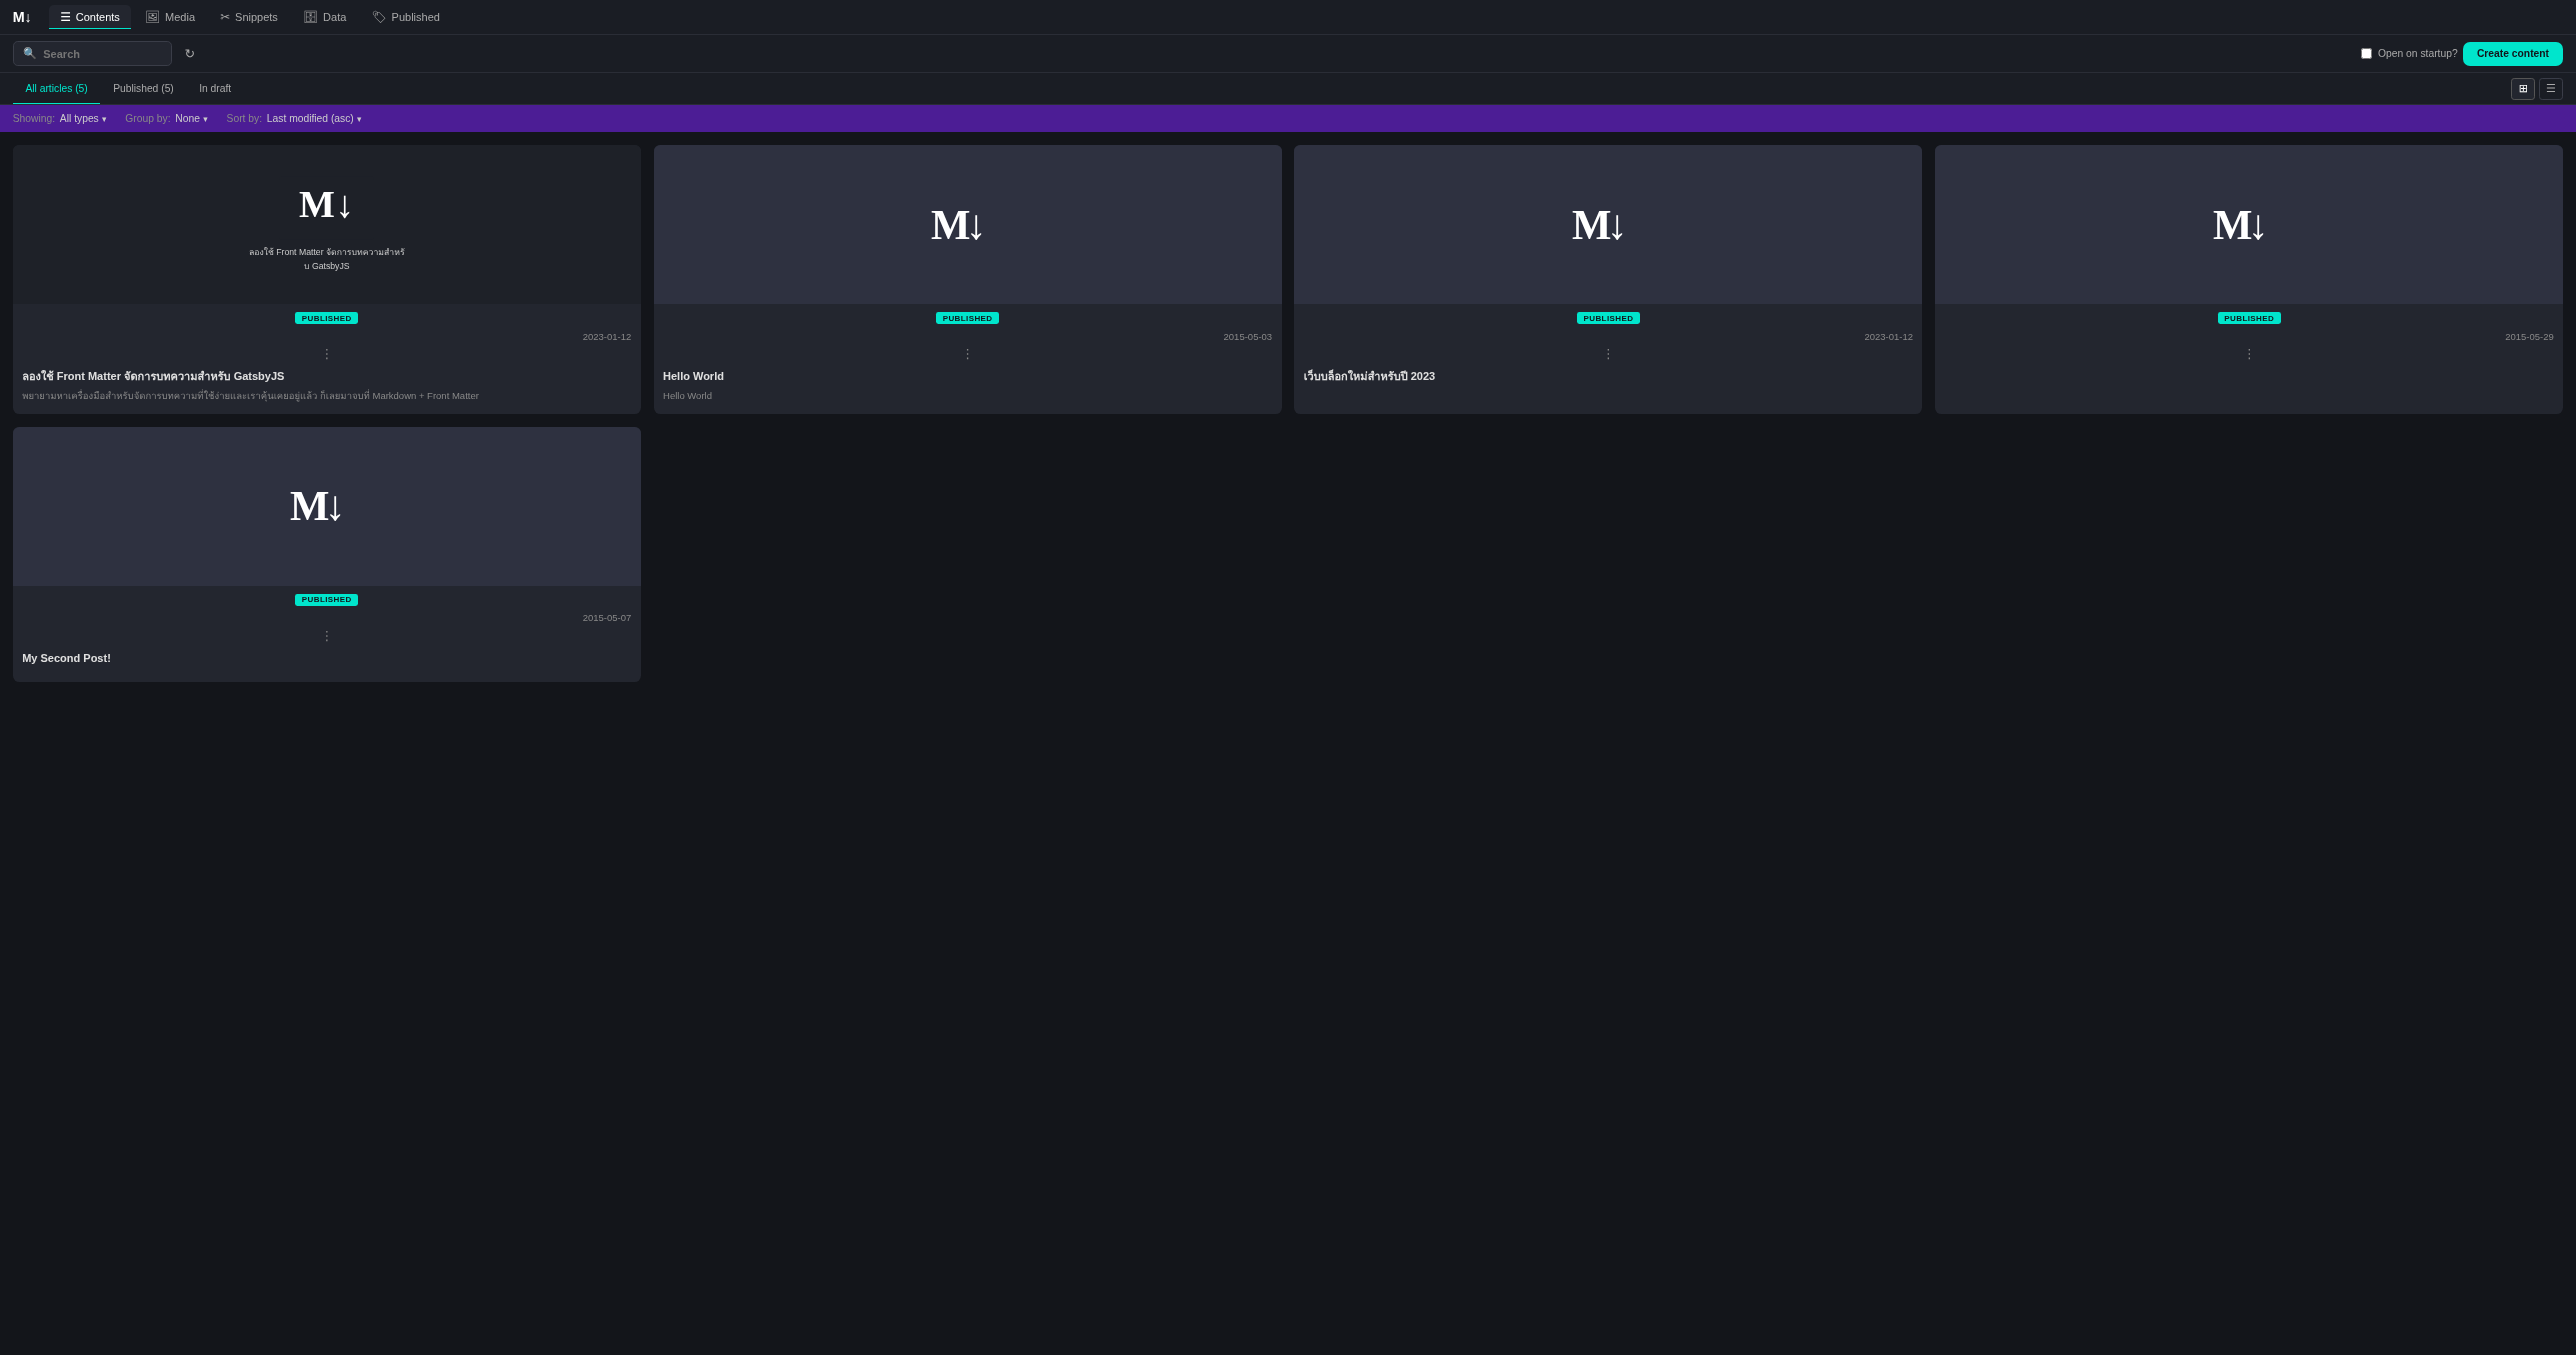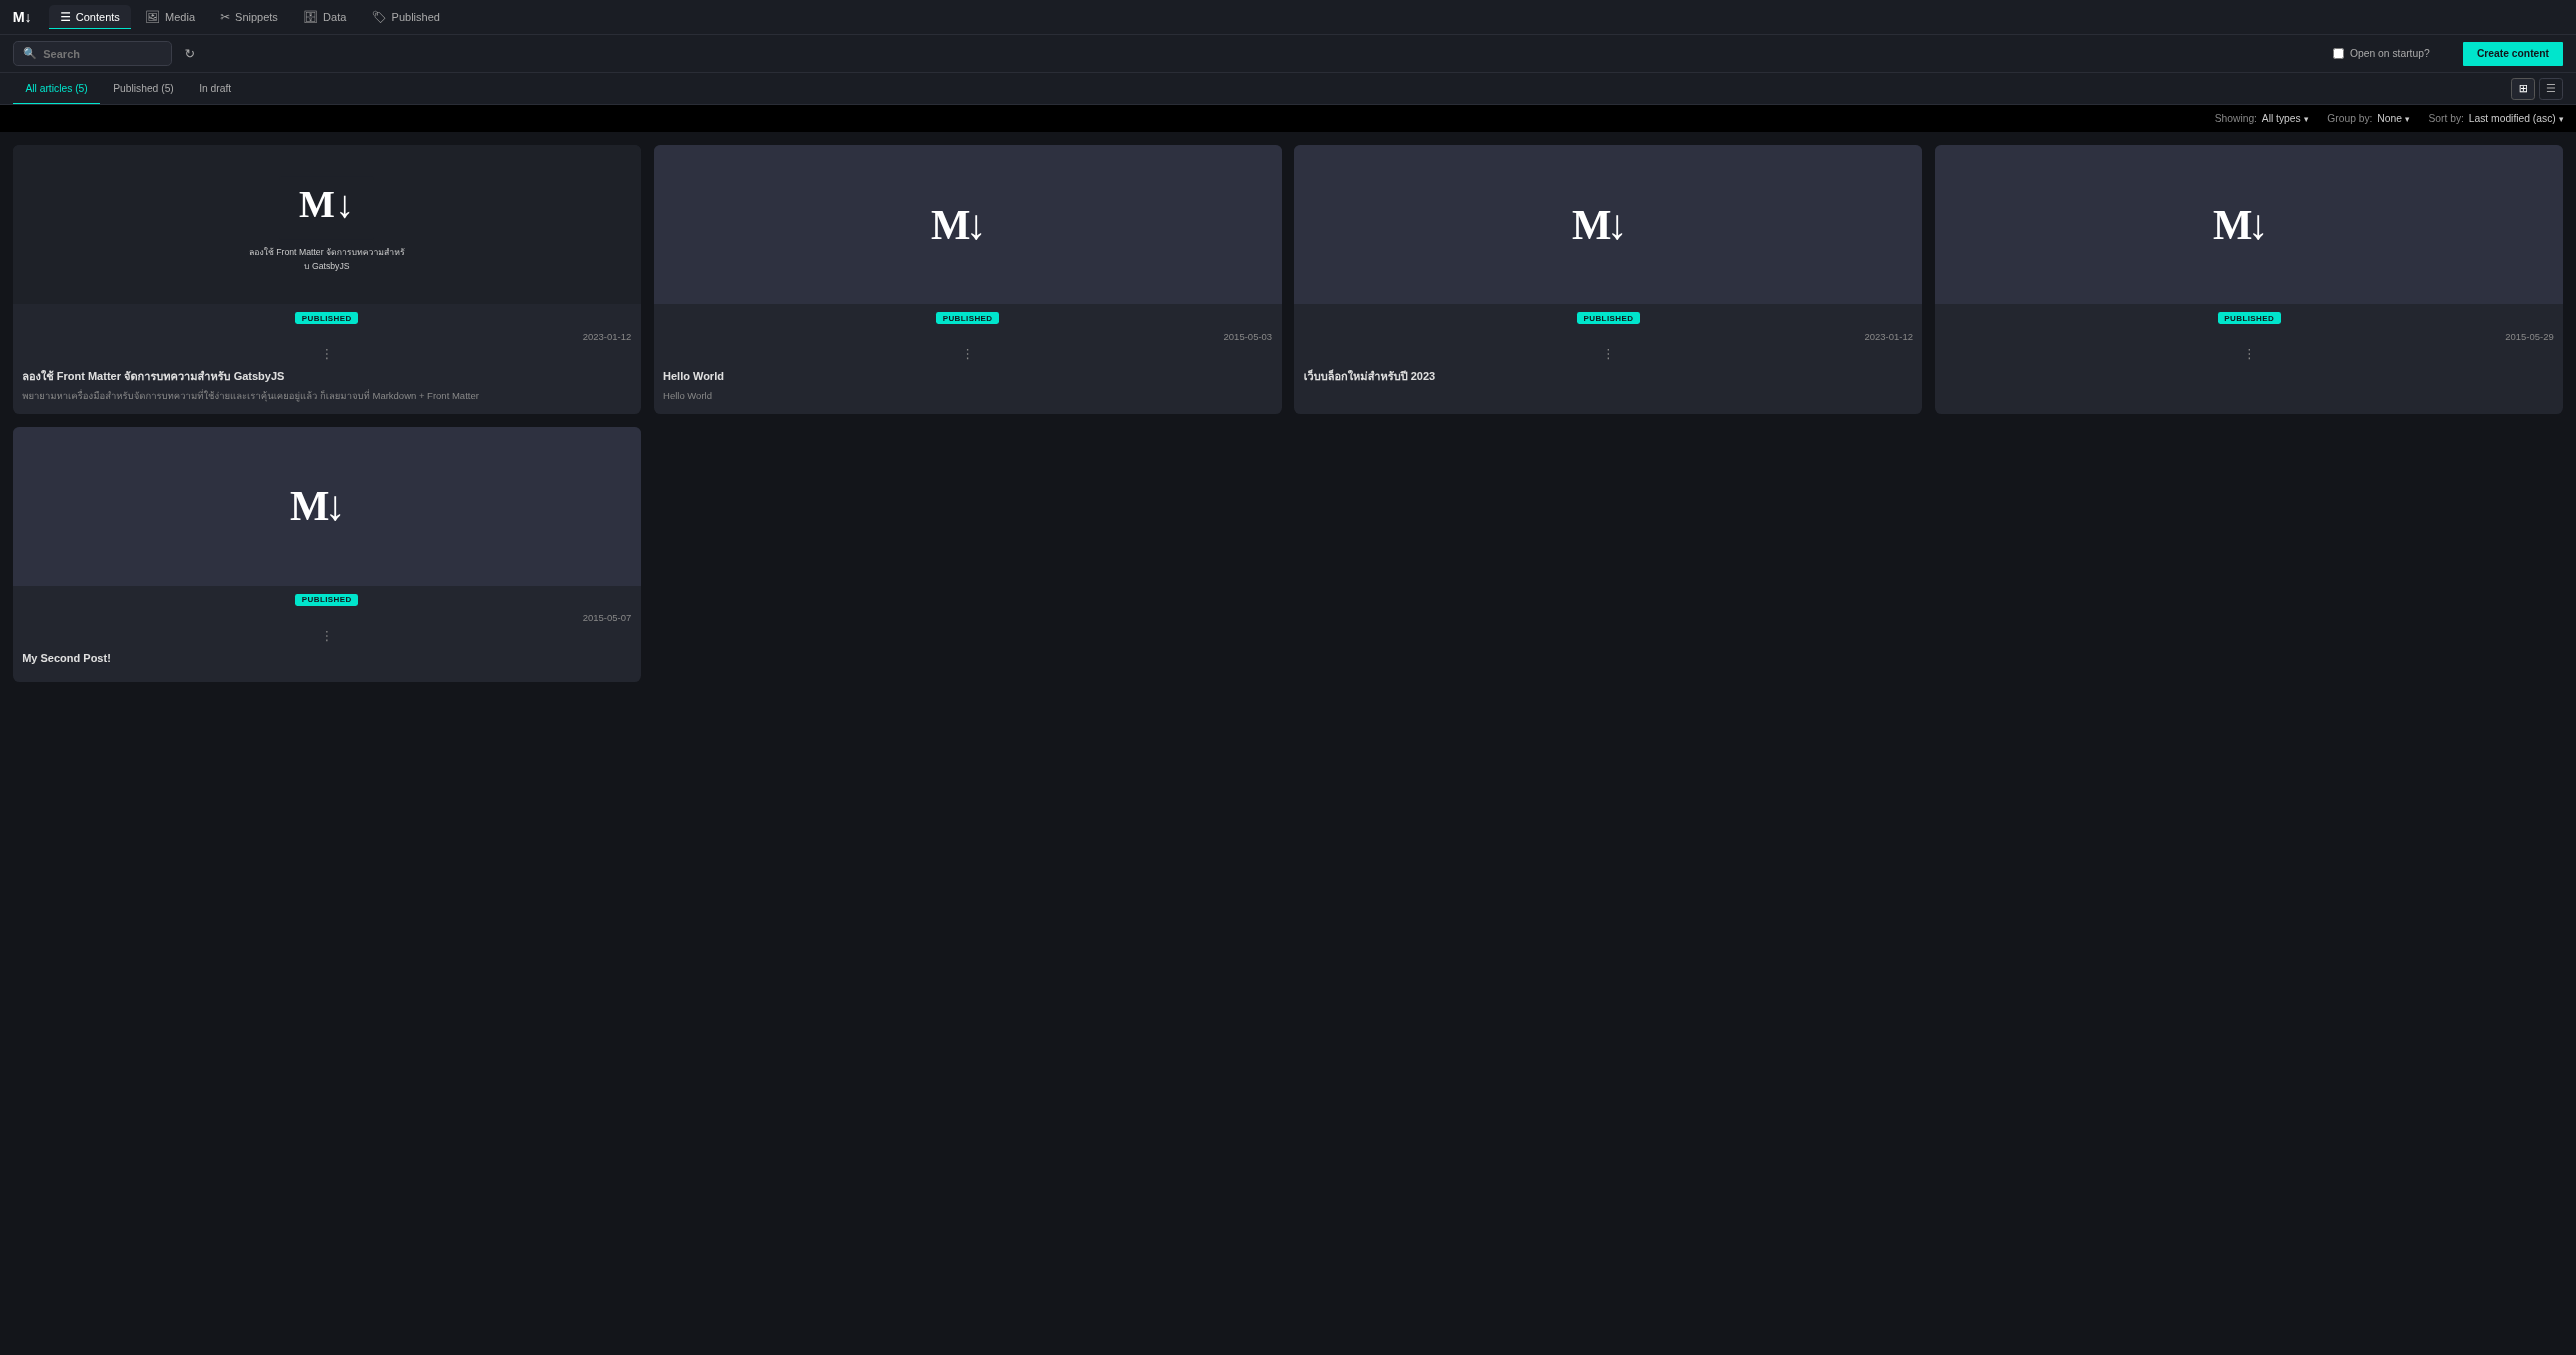--- a/index.html
+++ b/index.html
@@ -101,26 +101,25 @@
     }
     .open-startup input[type="checkbox"] {
       accent-color: #00e5cc;
       width: 11px;
       height: 11px;
     }
     .create-btn {
       background: #00e5cc;
       color: #13151a;
       border: none;
-      border-radius: 1px;
+      border-radius: 7px;
       padding: 6.4px 14.3px;
       font-size: 10.3px;
       font-weight: 600;
       cursor: pointer;
-      margin-left: 28px;
     }
 
     
     .tabs-row {
       display: flex;
       align-items: center;
       background: #1a1d24;
       border-bottom: 0.8px solid #2a2d36;
       padding: 0 12.7px;
     }
@@ -149,23 +148,23 @@
       cursor: pointer;
       font-size: 11px;
     }
     .view-btn.active { background: #23262f; color: #fff; border-color: #555; }
 
     
     .filter-row {
       display: flex;
       align-items: center;
       padding: 8px 12.7px;
-      background: #000000;
+      background: #4c1d95;
       gap: 19px;
-      justify-content: flex-end;
+      justify-content: flex-start;
     }
     .filter-group {
       display: flex;
       align-items: center;
       gap: 4.8px;
       font-size: 10.3px;
       color: #888;
     }
     .filter-label { color: #888; }
     .filter-select {

